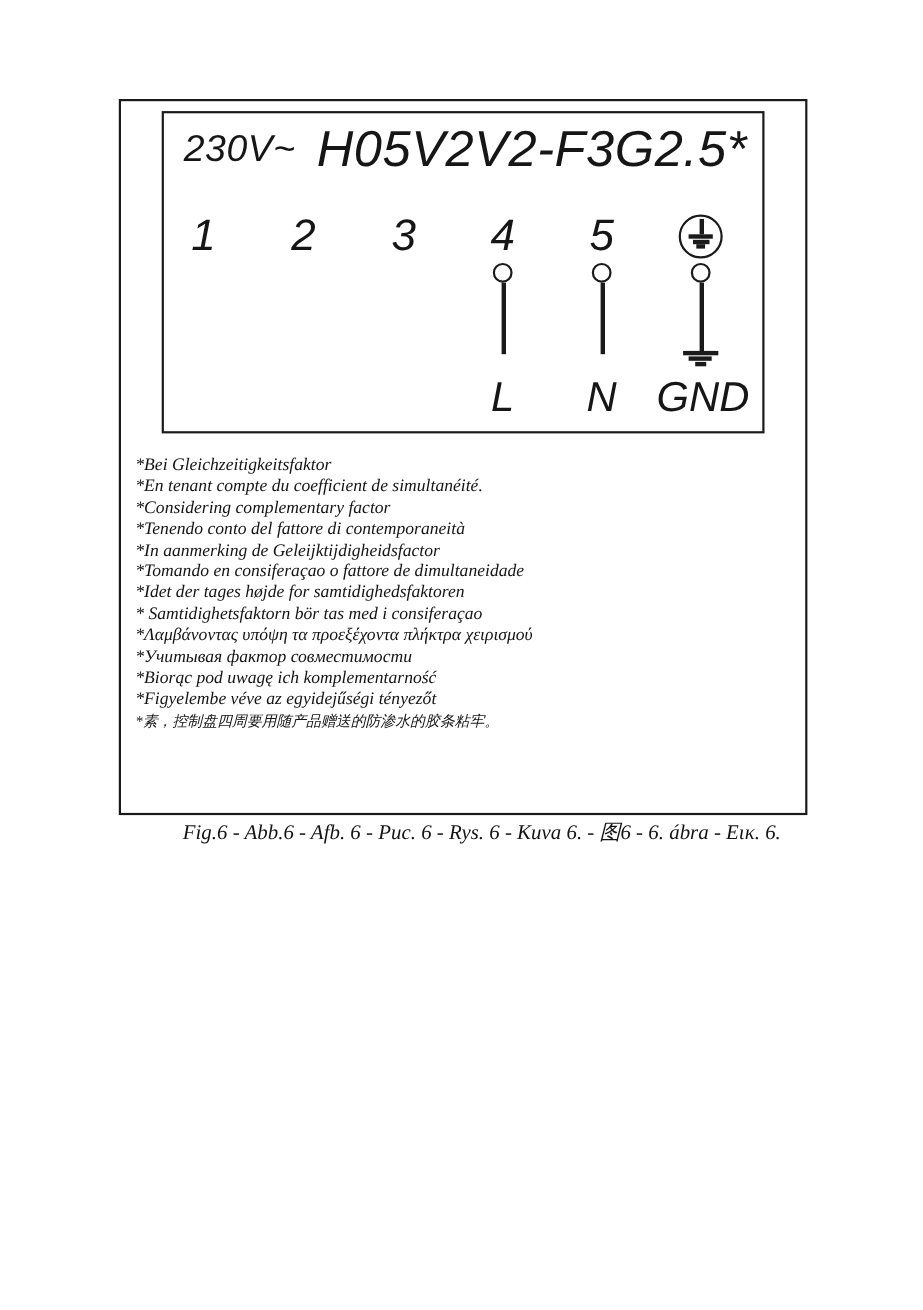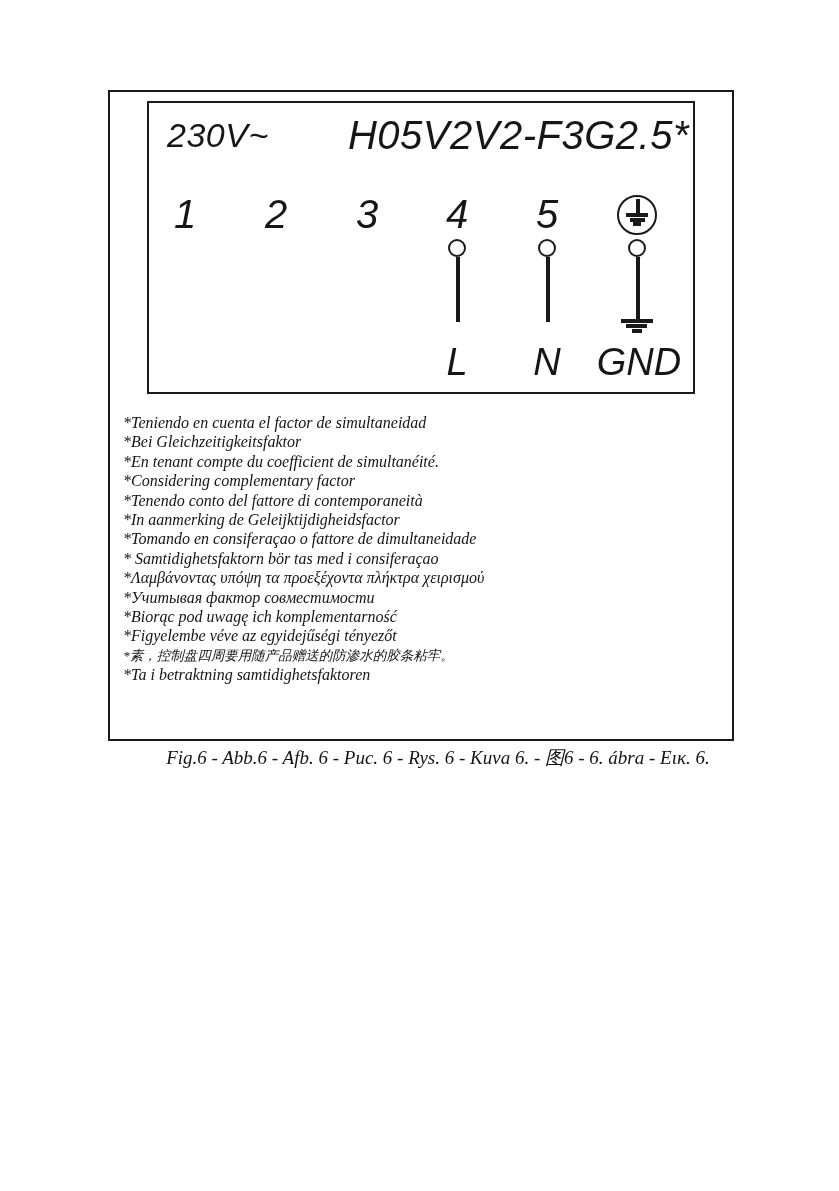--- a/index.html
+++ b/index.html
@@ -9,21 +9,21 @@
   .outer-box{
     position:absolute; left:106px; top:88px; width:626px; height:651px;
     border:2px solid #1a1a1a; background:#fff;
   }
   .diagram-box{
     position:absolute; left:37px; top:9px; width:548px; height:293px;
     border:2px solid #1a1a1a;
   }
   
   .voltage{ position:absolute; left:16px; top:10px; font-size:34px; line-height:40px; letter-spacing:0.5px; }
-  .cable{ position:absolute; right:2px; top:10px; font-size:40px; line-height:40px; letter-spacing:0.5px; }
+  .cable{ position:absolute; right:12px; top:10px; font-size:46px; line-height:40px; letter-spacing:0.5px; }
 
   
   .tnum{ position:absolute; top:86px; width:60px; text-align:center; font-size:40px; line-height:46px; }
   .t1{ left:6px; } .t2{ left:97px; } .t3{ left:188px; } .t4{ left:278px; } .t5{ left:368px; }
 
   
   .pe{ position:absolute; left:468px; top:92px; width:40px; height:40px;
        border:2.5px solid #1a1a1a; border-radius:50%; }
   .pe span{ position:absolute; background:#1a1a1a; }
   .pe-stem{ left:50%; top:2px; width:2px; height:14px; margin-left:-1px; }
@@ -93,31 +93,30 @@
     <div class="gbar g1"></div>
     <div class="gbar g2"></div>
     <div class="gbar g3"></div>
 
     <div class="wlabel wl-l">L</div>
     <div class="wlabel wl-n">N</div>
     <div class="wlabel wl-gnd">GND</div>
   </div>
 
   <div class="footnotes">
-    <div class="fn">*Teniendo en cuenta el factor de simultaneidad</div>
     <div class="fn">*Bei Gleichzeitigkeitsfaktor</div>
     <div class="fn">*En tenant compte du coefficient de simultanéité.</div>
     <div class="fn">*Considering complementary factor</div>
     <div class="fn">*Tenendo conto del fattore di contemporaneità</div>
     <div class="fn">*In aanmerking de Geleijktijdigheidsfactor</div>
     <div class="fn">*Tomando en consiferaçao o fattore de dimultaneidade</div>
+    <div class="fn">*Idet der tages højde for samtidighedsfaktoren</div>
     <div class="fn">* Samtidighetsfaktorn bör tas med i consiferaçao</div>
     <div class="fn">*Λαμβάνοντας υπόψη τα προεξέχοντα πλήκτρα χειρισμού</div>
     <div class="fn">*Учитывая фактор совместимости</div>
     <div class="fn">*Biorąc pod uwagę ich komplementarność</div>
     <div class="fn">*Figyelembe véve az egyidejűségi tényezőt</div>
     <div class="fn fn-cjk">*素，控制盘四周要用随产品赠送的防渗水的胶条粘牢。</div>
-    <div class="fn">*Ta i betraktning samtidighetsfaktoren</div>
   </div>
 
 </div>
 
 <div class="caption">Fig.6 - Abb.6 - Afb. 6 - Рис. 6 - Rys. 6 - Kuva 6. - 图6 - 6. ábra - Εικ. 6.</div>
 
 </body></html>

